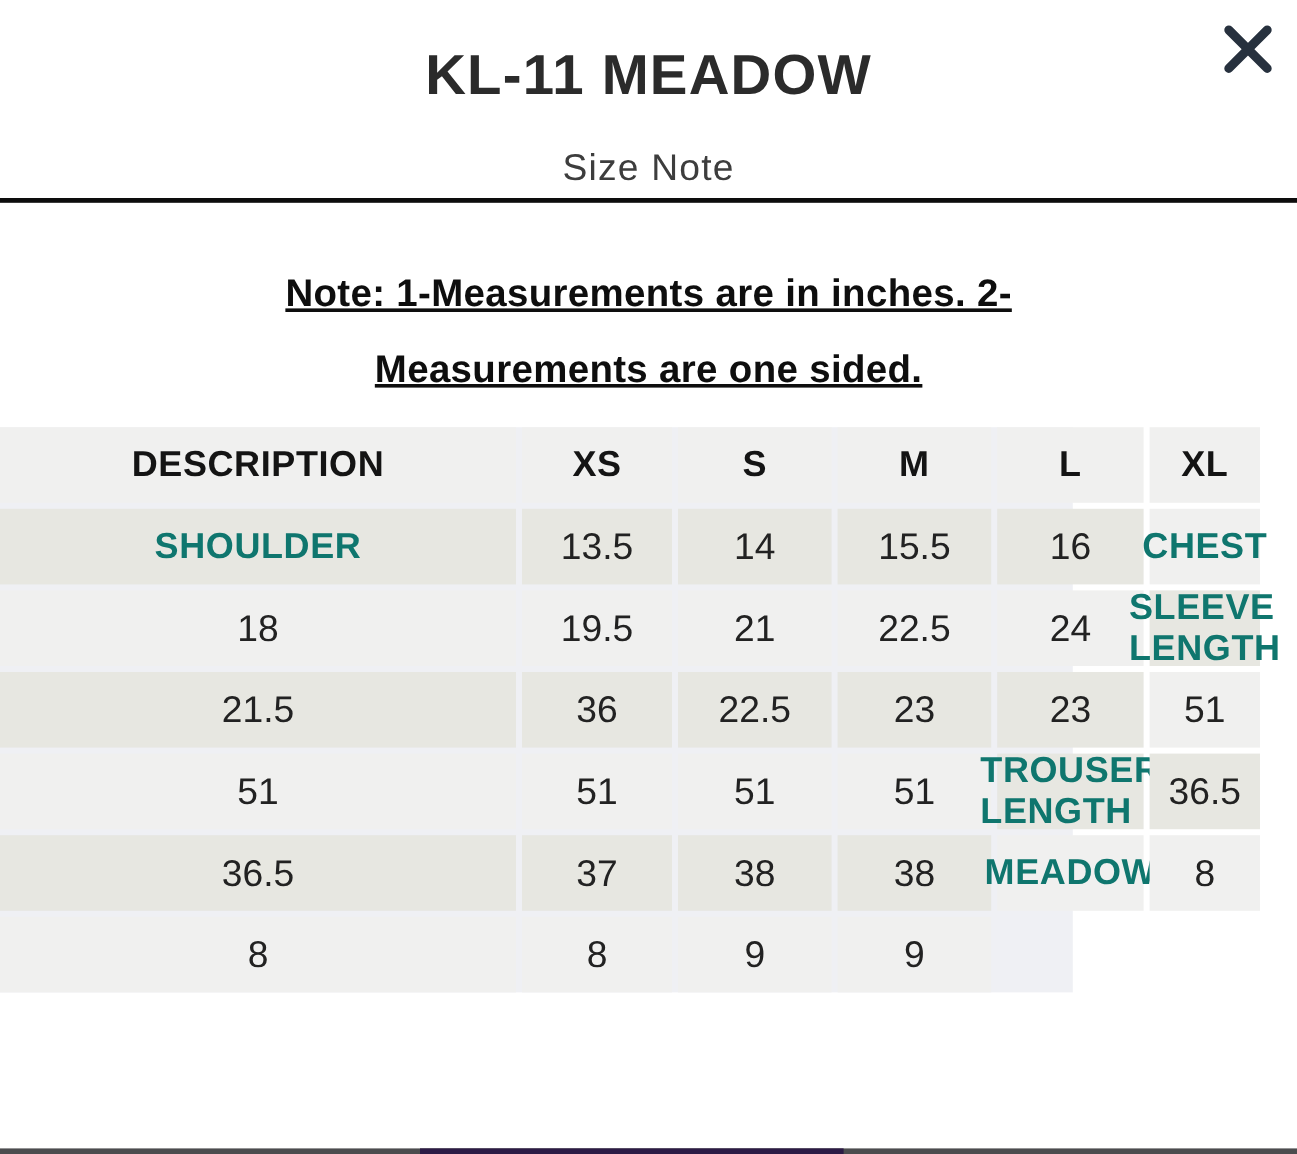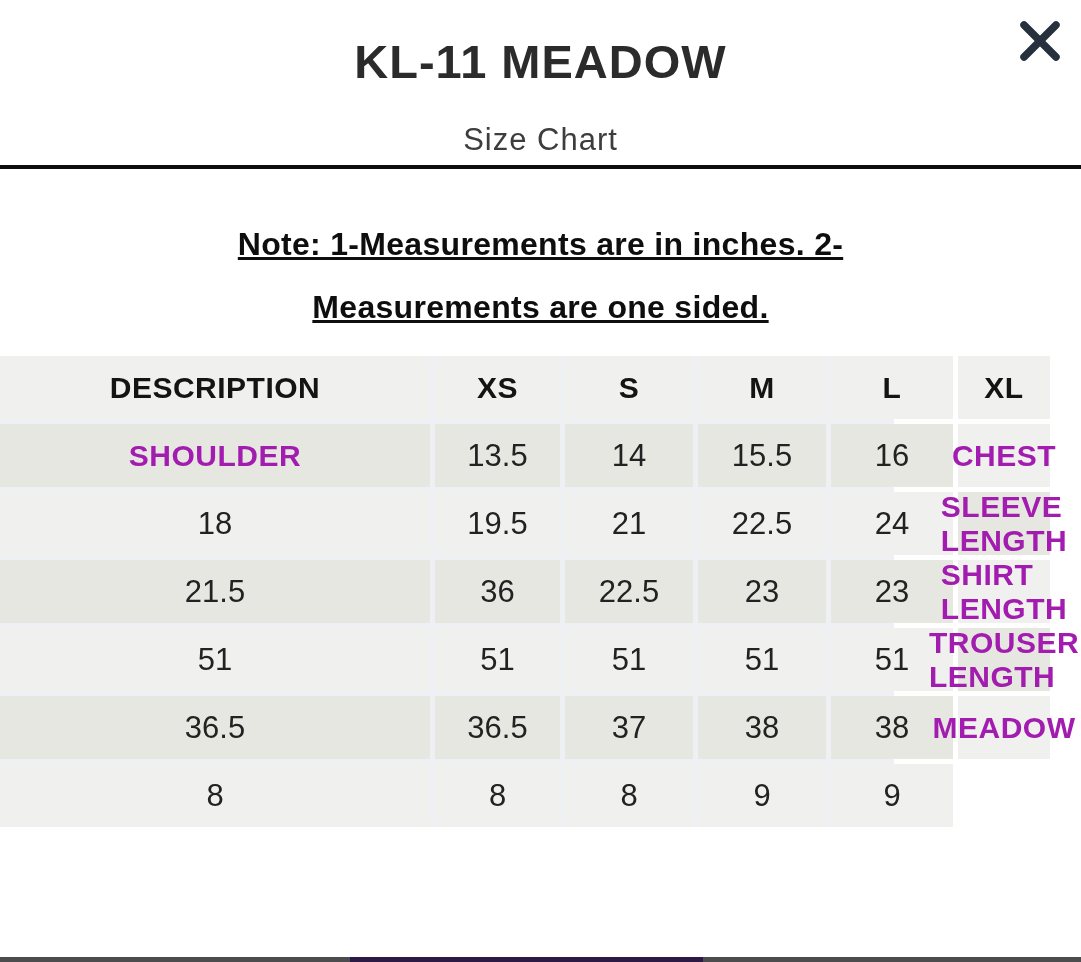--- a/index.html
+++ b/index.html
@@ -71,21 +71,21 @@
   .th {
     font-size:30px;
     font-weight:700;
     letter-spacing:0.5px;
     color:#141414;
   }
   .row-label {
     font-size:30px;
     font-weight:700;
     letter-spacing:0.5px;
-    color:#a21caf;
+    color:#0f766e;
   }
   .val {
     font-size:31px;
     font-weight:400;
     color:#222222;
   }
 
   
   .h-scrollbar {
     position:absolute;
@@ -98,21 +98,21 @@
     left:350px; top:0;
     width:353px; height:5px;
     background:#2c1a45;
   }
 </style>
 </head>
 <body>
 
 <div class="modal-header">
   <div class="modal-title">KL-11 MEADOW</div>
-  <div class="modal-subtitle">Size Chart</div>
+  <div class="modal-subtitle">Size Note</div>
   <button class="close-btn">
     <span style="display:flex;">
       <svg width="46" height="46" viewBox="0 0 46 46">
         <line x1="7" y1="7" x2="39" y2="39" stroke="#27313e" stroke-width="7.5" stroke-linecap="round"></line>
         <line x1="39" y1="7" x2="7" y2="39" stroke="#27313e" stroke-width="7.5" stroke-linecap="round"></line>
       </svg>
     </span>
   </button>
   <div class="divider"></div>
 </div>
@@ -144,21 +144,20 @@
   <div class="cell bg-light val">22.5</div>
   <div class="cell bg-light val">24</div>
 
   <div class="cell bg-dark row-label">SLEEVE LENGTH</div>
   <div class="cell bg-dark val">21.5</div>
   <div class="cell bg-dark val">36</div>
   <div class="cell bg-dark val">22.5</div>
   <div class="cell bg-dark val">23</div>
   <div class="cell bg-dark val">23</div>
 
-  <div class="cell bg-light row-label">SHIRT LENGTH</div>
   <div class="cell bg-light val">51</div>
   <div class="cell bg-light val">51</div>
   <div class="cell bg-light val">51</div>
   <div class="cell bg-light val">51</div>
   <div class="cell bg-light val">51</div>
 
   <div class="cell bg-dark row-label">TROUSER LENGTH</div>
   <div class="cell bg-dark val">36.5</div>
   <div class="cell bg-dark val">36.5</div>
   <div class="cell bg-dark val">37</div>

